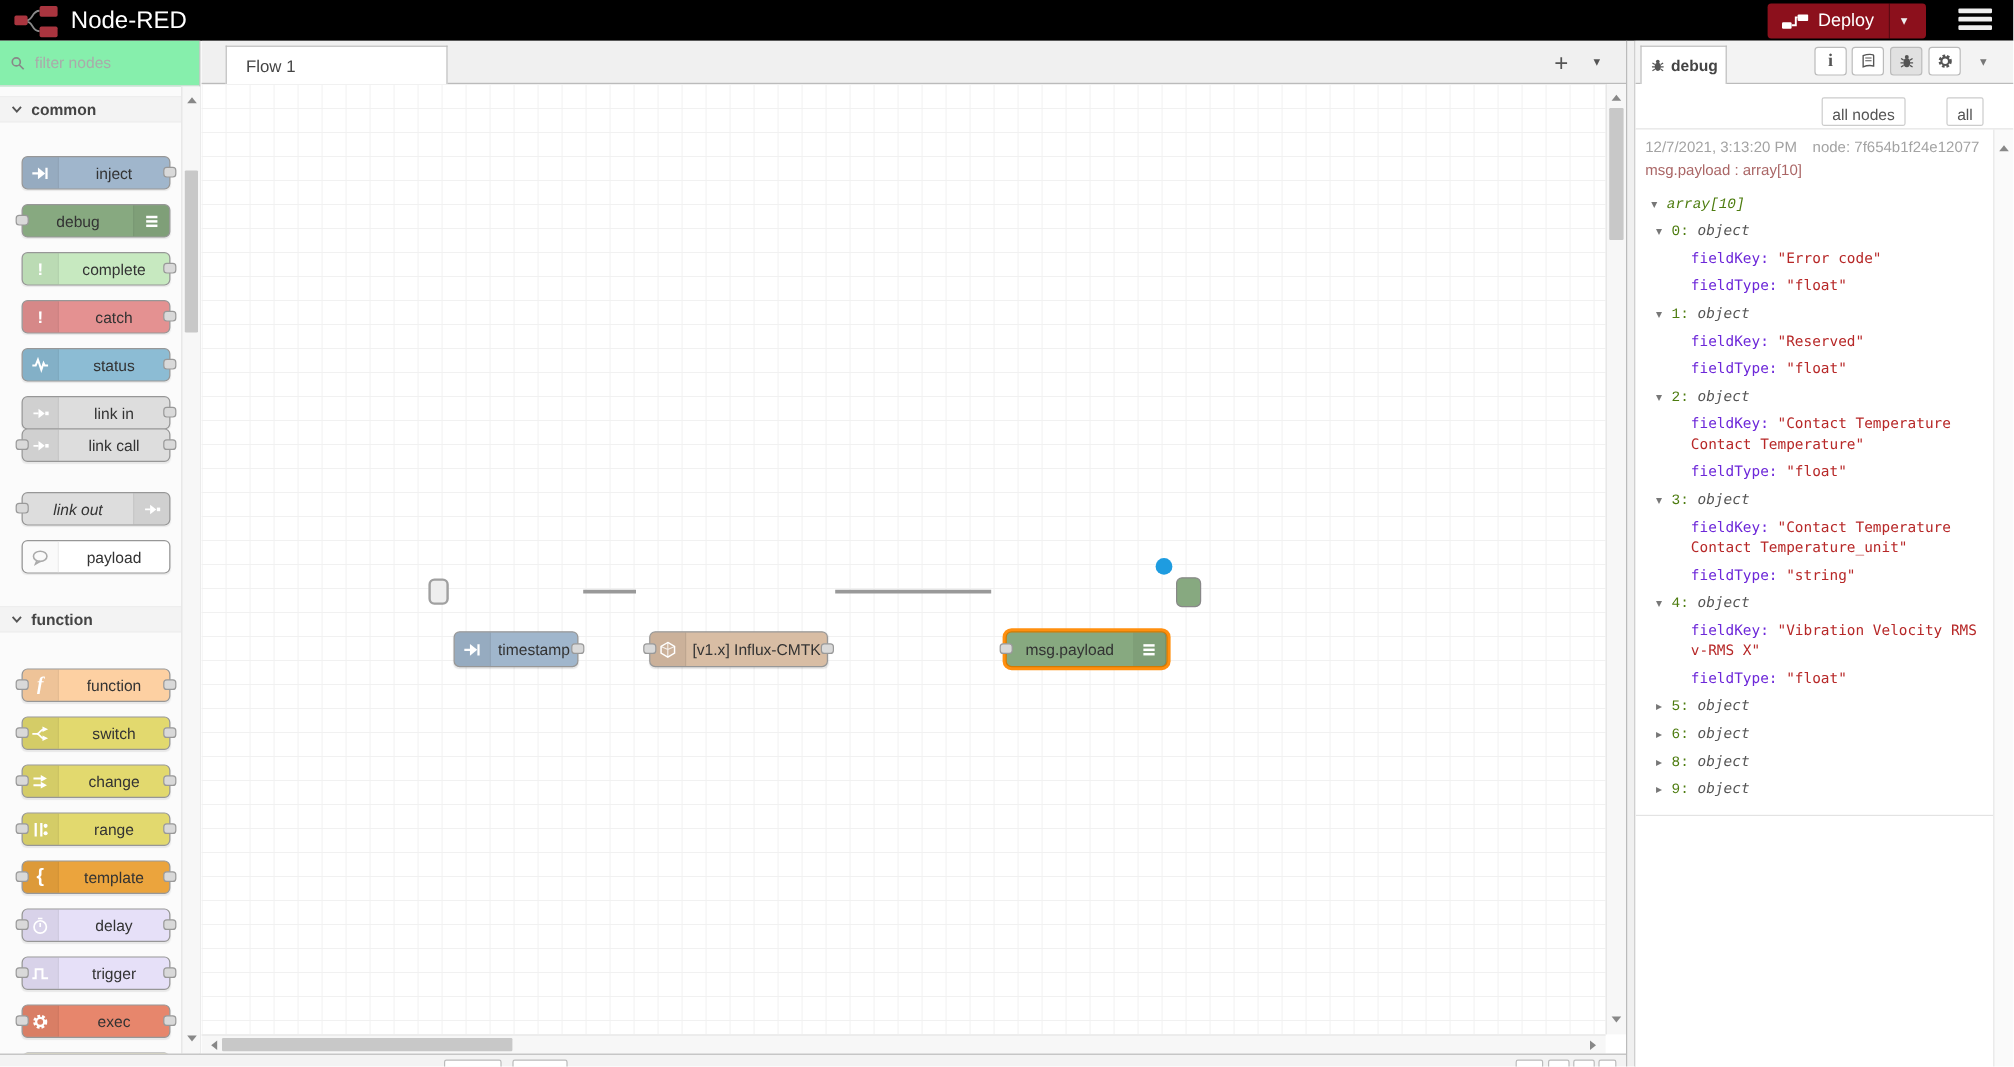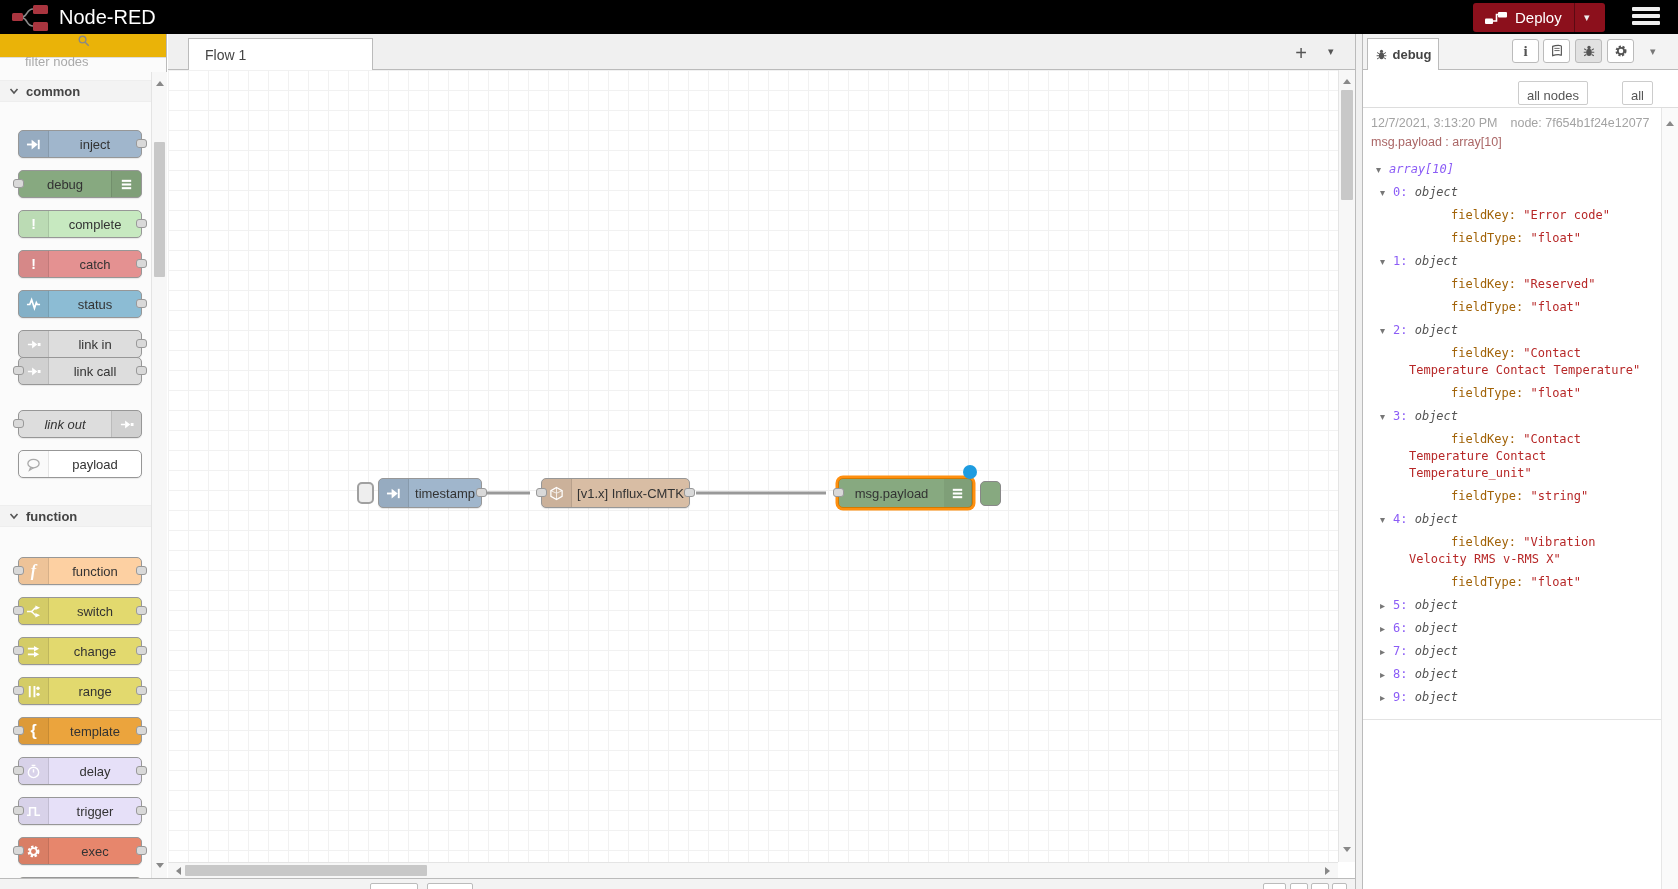--- a/index.html
+++ b/index.html
@@ -17,22 +17,22 @@
   #deploy .dico{margin:0 8px 0 12px;display:flex;color:#fff;}
   #deploy .dlabel{font-size:15px;color:#fff;}
   #deploy .dsep{width:1px;height:29px;background:rgba(0,0,0,.35);margin-left:12px;}
   #deploy .dcaret{width:24px;text-align:center;color:#eee;font-size:11px;}
   #burger{position:absolute;left:1632px;top:7px;width:28px;height:20px;cursor:pointer;}
   #burger i{display:block;height:4px;background:#eee;border-radius:1px;margin-bottom:3px;}
 
   
   #palette{position:absolute;left:0;top:34px;width:167px;height:844px;background:#fbfbfb;
            border-right:1px solid #bbb;}
-  #pal-search{position:absolute;left:0;top:0;width:166px;height:24px;background:#eab308;
-              border-bottom:1px solid #ddd;display:flex;align-items:center;padding:0 8px;gap:6px;flex-direction:column;}
+  #pal-search{position:absolute;left:0;top:0;width:166px;height:38px;background:#86efac;
+              border-bottom:1px solid #ddd;display:flex;align-items:center;padding:0 8px;gap:6px;}
   #pal-search .sico{color:#888;display:flex;}
   #pal-search input{border:none;outline:none;font-size:13px;color:#555;width:120px;background:transparent;
                     font-family:"Liberation Sans",sans-serif;}
   #pal-search input::placeholder{color:#aaa;}
   #pal-list{position:absolute;left:0;top:38px;width:151px;bottom:0;overflow:hidden;}
   .pal-cat{position:absolute;left:0;width:151px;height:22px;background:#f3f3f3;
            border-top:1px solid #eee;border-bottom:1px solid #eee;display:flex;align-items:center;
            gap:7px;padding-left:9px;font-size:13px;font-weight:bold;color:#444;cursor:pointer;}
   .cat-chev{display:flex;color:#555;}
   .pnode{position:absolute;left:18px;width:124px;height:28px;border:1px solid #979797;border-radius:5px;
@@ -65,21 +65,21 @@
             display:flex;align-items:center;padding-left:16px;cursor:pointer;}
   #tab-add{position:absolute;left:1121px;top:7px;width:24px;height:24px;color:#555;font-size:20px;
            display:flex;align-items:center;justify-content:center;cursor:pointer;}
   #tab-menu{position:absolute;left:1160px;top:11px;color:#555;font-size:11px;cursor:pointer;}
   #canvas{position:absolute;left:0;top:36px;width:1170px;height:792px;background:#fff;overflow:hidden;
           background-image:linear-gradient(#f1f1f1 1px,transparent 1px),
                            linear-gradient(90deg,#f1f1f1 1px,transparent 1px);
           background-size:20px 20px;}
   #wires{position:absolute;left:0;top:0;}
   .cnode{position:absolute;height:30px;border:1px solid #979797;border-radius:5px;display:flex;
-         cursor:move;box-shadow:0 1px 1px rgba(0,0,0,.1);}
+         cursor:move;box-shadow:0 1px 1px rgba(0,0,0,.1);margin-top:48px;}
   .cnode .nicon{border-radius:4px 0 0 4px;}
   .cnode.rev{flex-direction:row-reverse;}
   .cnode.rev .nicon{border-radius:0 4px 4px 0;width:28px;}
   .cnode .nlabel{padding:0 6px;}
   .cnode.sel{border-color:#d47a00;box-shadow:0 0 0 2.5px #ff8f0f;}
   #inj-btn{position:absolute;left:189px;top:412px;width:17px;height:22px;background:#eee;
            border:2px solid #a0a0a0;border-radius:5px;cursor:pointer;}
   #dbg-btn{position:absolute;left:812px;top:411px;width:21px;height:25px;border:1px solid #888;
            border-radius:5px;cursor:pointer;}
   #chg-dot{position:absolute;left:795px;top:395px;width:14px;height:14px;border-radius:50%;}
@@ -114,22 +114,22 @@
   .dmsg{padding:6px 6px 10px 8px;border-bottom:1px solid #e3e3e3;}
   .dmeta{font-size:12.5px;color:#a3a3a3;height:19px;line-height:19px;white-space:nowrap;}
   .dmeta .nid{margin-left:13px;}
   .dprop{font-size:12.5px;color:#aa6666;height:19px;line-height:19px;margin-bottom:6px;}
   .drow{font-family:"DejaVu Sans Mono",monospace;font-size:12px;color:#333;height:23px;line-height:23px;white-space:nowrap;}
   .drow.root{padding-left:5px;}
   .drow.idx{padding-left:9px;}
   .drow.field{height:auto;line-height:17px;padding:3px 0;white-space:normal;width:246px;margin-left:38px;}
   .caret{display:inline-block;width:13px;font-size:10px;color:#777;cursor:pointer;
          font-family:"DejaVu Sans",sans-serif;}
-  .it{font-style:italic;} .dk{color:#8b5cf6;} .obj{color:#555;}
-  .k{color:#a16207;margin-left:42px;} .s{color:#b72828;}
+  .it{font-style:italic;} .dk{color:#4d7c0f;font-family:Liberation Mono, monospace;} .obj{color:#555;}
+  .k{color:#6d28d9;} .s{color:#b72828;}
 
   
   #footer{position:absolute;left:0;top:878px;width:1355px;height:11px;background:#f3f3f3;border-top:1px solid #bbb;}
   .fbtn{position:absolute;top:4px;height:14px;background:#fff;border:1px solid #bbb;border-radius:2px;cursor:pointer;}
 </style>
 </head>
 <body>
 
 <div id="root">
 
@@ -513,21 +513,20 @@
             <div class="drow field"><span class="k">fieldKey:&nbsp;</span><span class="s">"Contact Temperature Contact Temperature"</span></div>
             <div class="drow field"><span class="k">fieldType:&nbsp;</span><span class="s">"float"</span></div>
             <div class="drow idx"><span class="caret">▾</span><span class="dk">3:&nbsp;</span><span class="it obj">object</span></div>
             <div class="drow field"><span class="k">fieldKey:&nbsp;</span><span class="s">"Contact Temperature Contact Temperature_unit"</span></div>
             <div class="drow field"><span class="k">fieldType:&nbsp;</span><span class="s">"string"</span></div>
             <div class="drow idx"><span class="caret">▾</span><span class="dk">4:&nbsp;</span><span class="it obj">object</span></div>
             <div class="drow field"><span class="k">fieldKey:&nbsp;</span><span class="s">"Vibration Velocity RMS v-RMS X"</span></div>
             <div class="drow field"><span class="k">fieldType:&nbsp;</span><span class="s">"float"</span></div>
             <div class="drow idx"><span class="caret">▸</span><span class="dk">5:&nbsp;</span><span class="it obj">object</span></div>
             <div class="drow idx"><span class="caret">▸</span><span class="dk">6:&nbsp;</span><span class="it obj">object</span></div>
-            <div class="drow idx"><span class="caret">▸</span><span class="dk">7:&nbsp;</span><span class="it obj">object</span></div>
             <div class="drow idx"><span class="caret">▸</span><span class="dk">8:&nbsp;</span><span class="it obj">object</span></div>
             <div class="drow idx"><span class="caret">▸</span><span class="dk">9:&nbsp;</span><span class="it obj">object</span></div>
           </div>
       </div>
     </div>
     <div id="dp-scroll">
       <span class="tri up" style="left:4px;top:9px;"></span>
     </div>
   </div>
 

